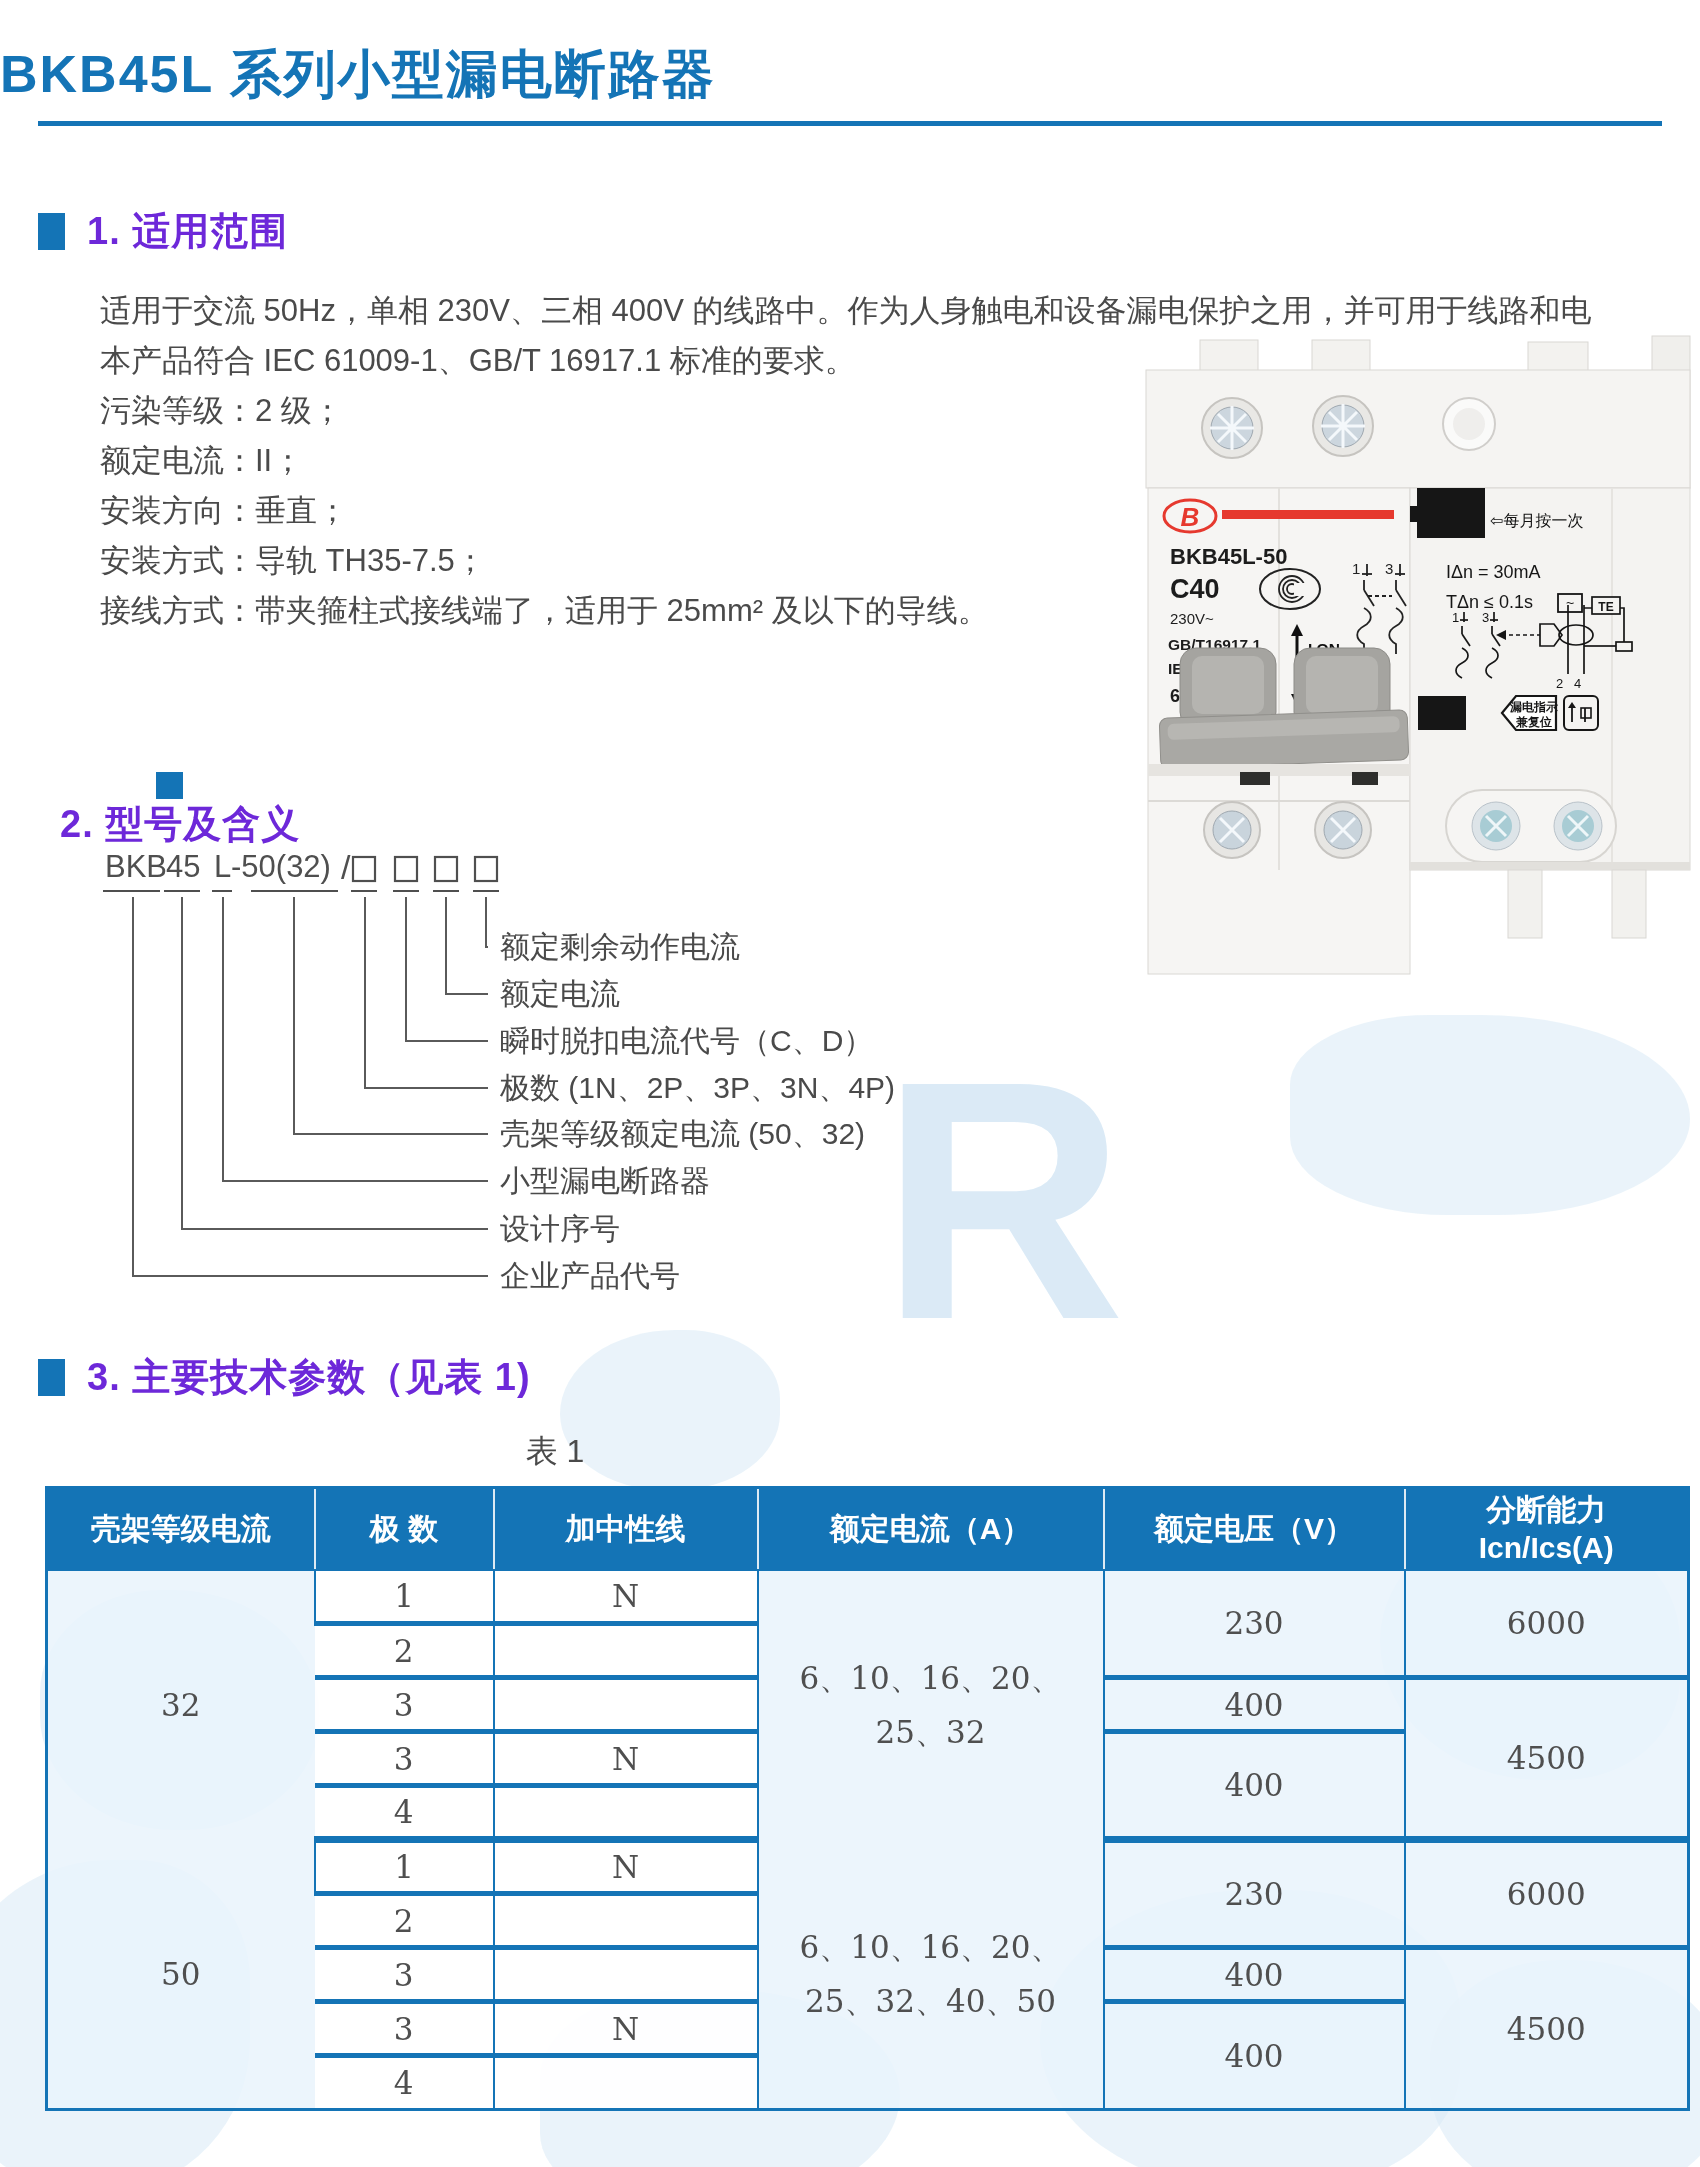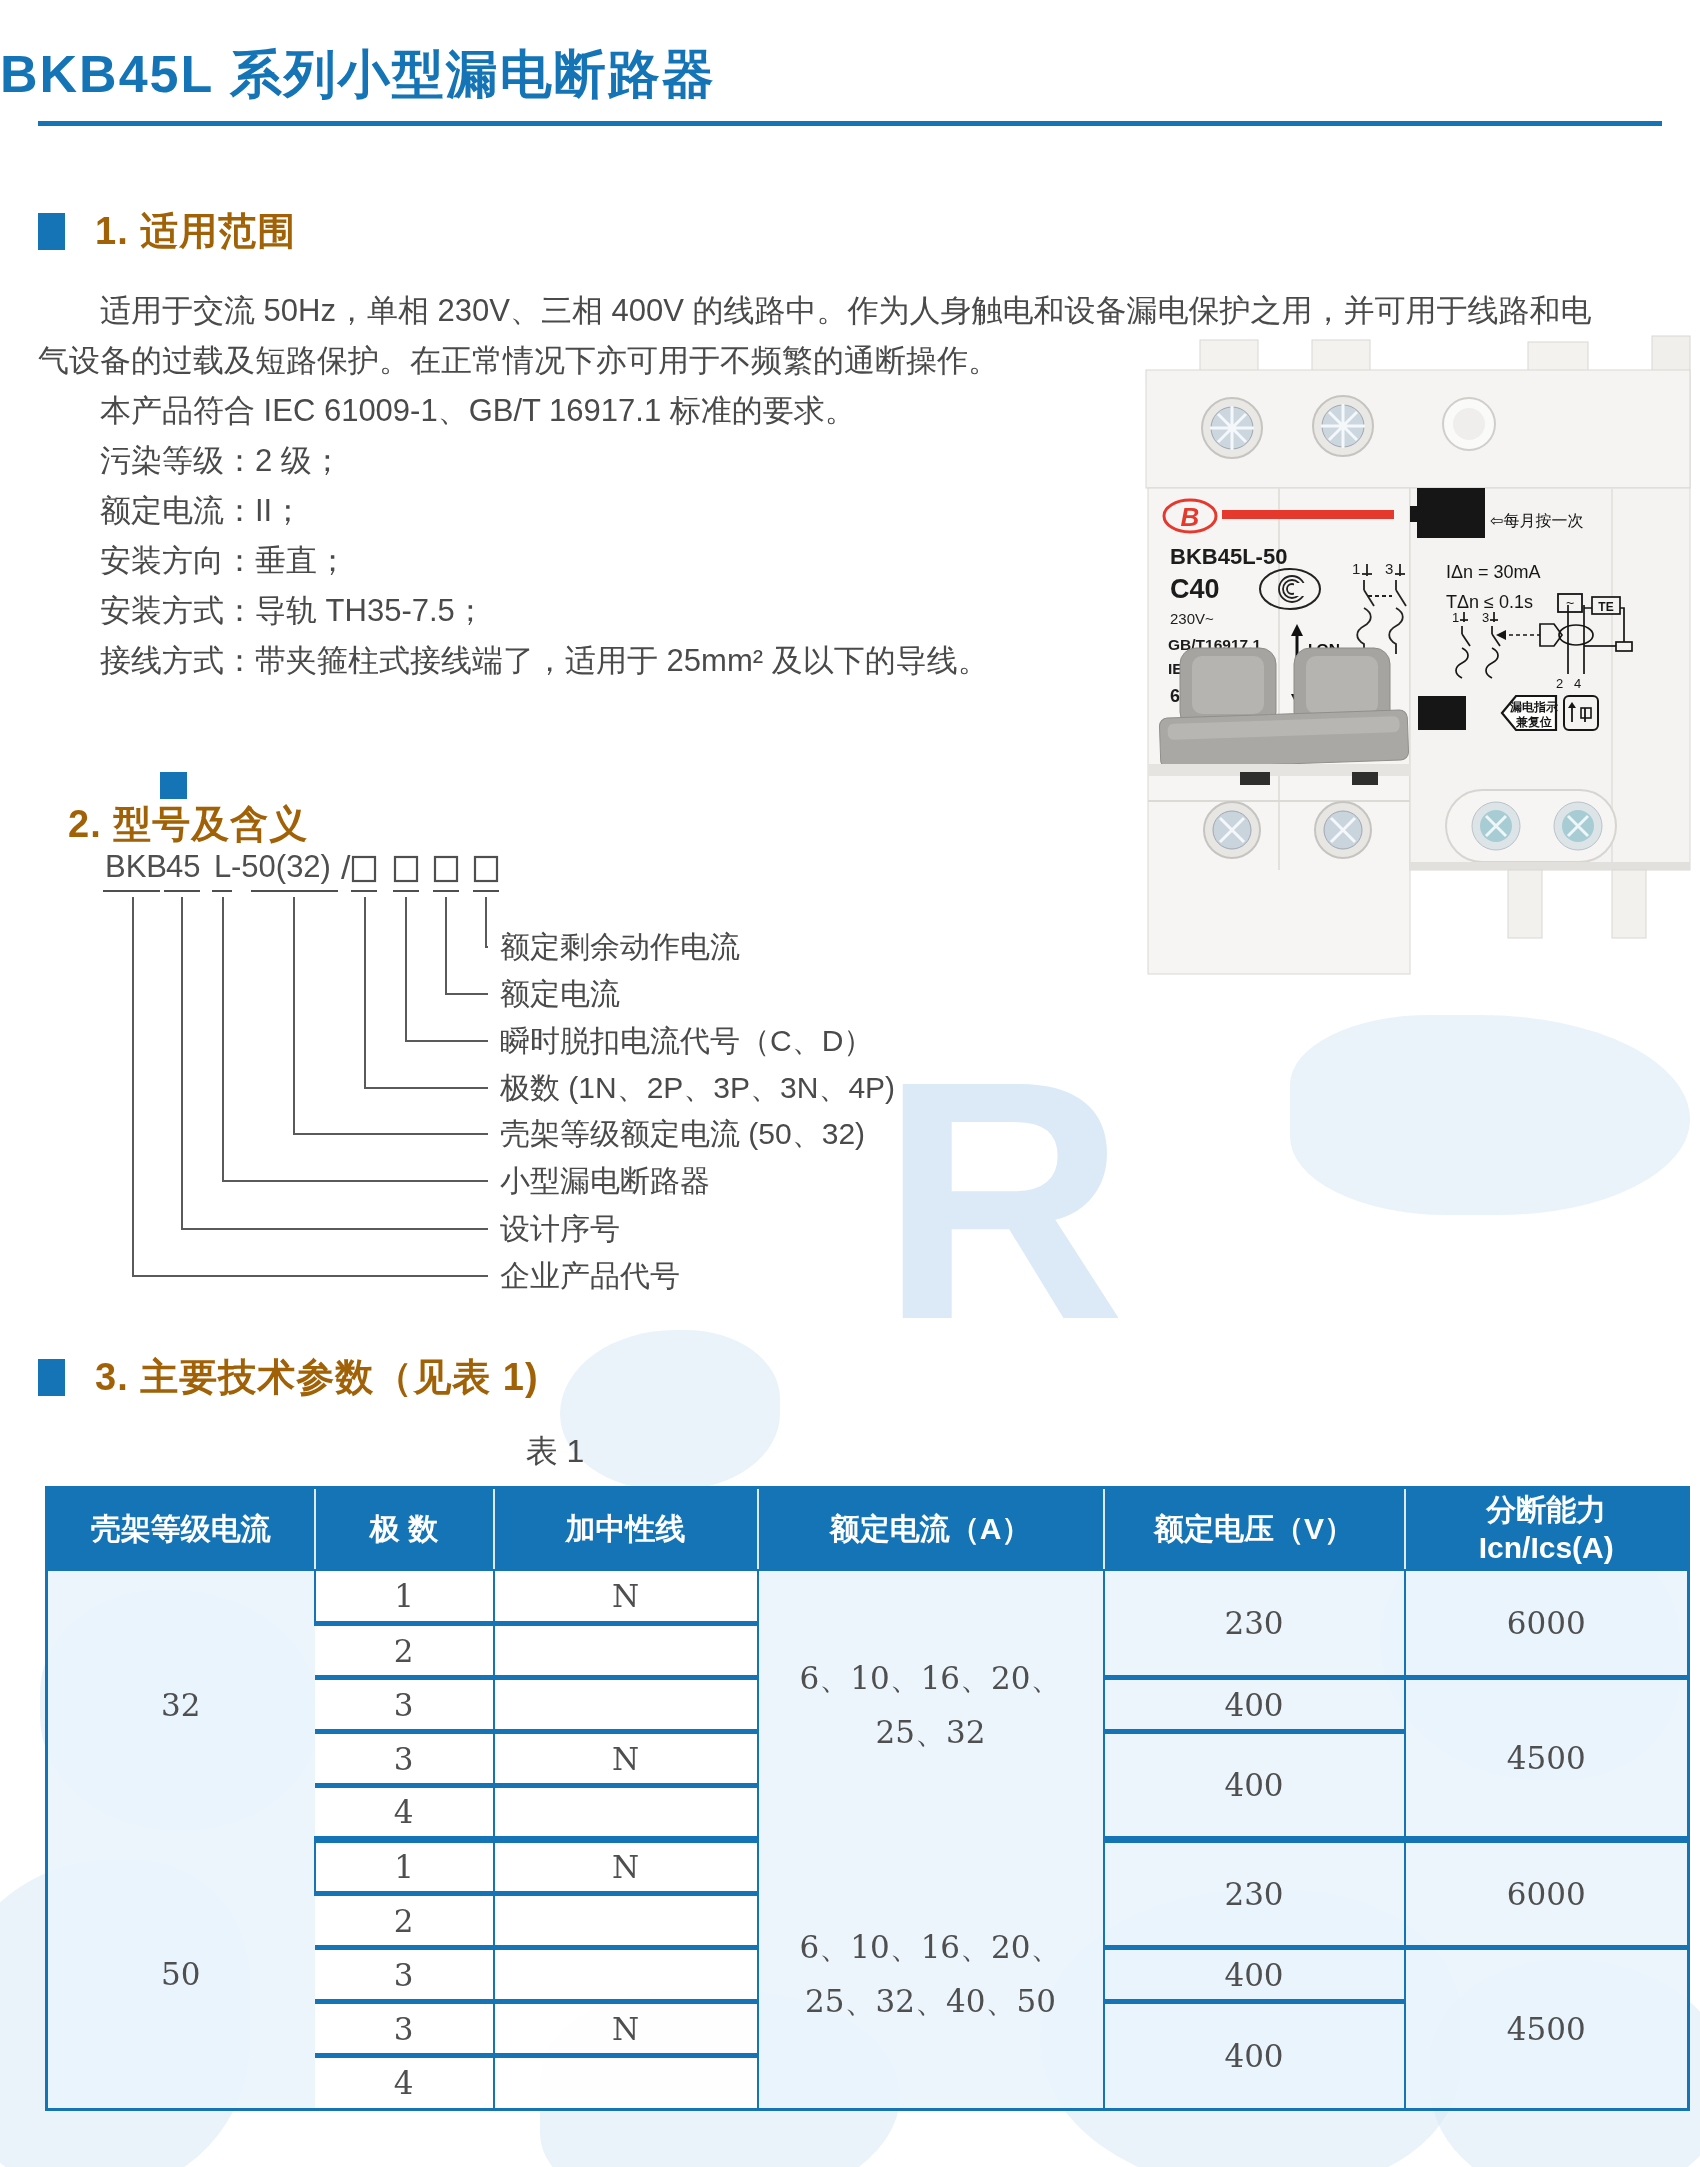--- a/index.html
+++ b/index.html
@@ -10,21 +10,21 @@
   .wm-letter{position:absolute;font-family:"Liberation Sans",sans-serif;font-weight:bold;
              color:#cfe4f4;opacity:.75;z-index:0;line-height:1;}
   .layer{position:absolute;z-index:2;}
   
   .doc-title{left:0;top:40px;width:1700px;font-size:52px;font-weight:bold;
              color:#1474b6;letter-spacing:2px;}
   .title-rule{left:38px;top:121px;width:1624px;height:5px;background:#1474b6;}
   
   .sec-head{display:flex;align-items:center;}
   .sec-square{width:27px;height:37px;background:#1474b6;flex:0 0 27px;}
-  .sec-text{margin-left:30px;font-size:38px;font-weight:bold;color:#a16207;letter-spacing:1px;}
+  .sec-text{margin-left:22px;font-size:38px;font-weight:bold;color:#6d28d9;letter-spacing:1px;}
   
   .bodytext{left:38px;top:286px;width:1630px;font-size:31px;line-height:50px;color:#4a4a4a;}
   .bodytext .ind{text-indent:62px;}
   
   svg text{font-family:"Liberation Sans",sans-serif;}
   
   .tbl-caption{left:475px;top:1430px;width:160px;text-align:center;font-size:32px;color:#4a4a4a;}
   table.params{border-collapse:collapse;table-layout:fixed;width:1642px;}
   table.params th{background:#1474b6;color:#ffffff;font-size:30px;font-weight:bold;
                   border-left:2px solid rgba(255,255,255,.85);border-bottom:2px solid #1474b6;
@@ -60,21 +60,20 @@
   <div class="layer doc-title">BKB45L 系列小型漏电断路器</div>
   <div class="layer title-rule"></div>
 
   <div class="layer sec-head" style="left:38px;top:206px;">
     <div class="sec-square"></div>
     <div class="sec-text">1. 适用范围</div>
   </div>
 
   <div class="layer bodytext">
     <div class="ind">适用于交流 50Hz，单相 230V、三相 400V 的线路中。作为人身触电和设备漏电保护之用，并可用于线路和电</div>
-    <div>气设备的过载及短路保护。在正常情况下亦可用于不频繁的通断操作。</div>
     <div class="ind">本产品符合 IEC 61009-1、GB/T 16917.1 标准的要求。</div>
     <div class="ind">污染等级：2 级；</div>
     <div class="ind">额定电流：II；</div>
     <div class="ind">安装方向：垂直；</div>
     <div class="ind">安装方式：导轨 TH35-7.5；</div>
     <div class="ind">接线方式：带夹箍柱式接线端了，适用于 25mm² 及以下的导线。</div>
   </div>
 
   <svg class="layer" style="left:1140px;top:256px;" width="560" height="724" viewBox="0 0 560 724">
 

